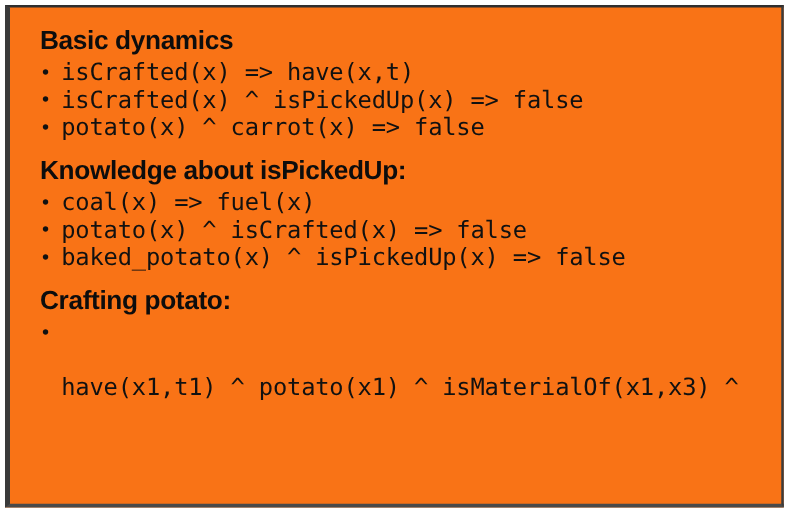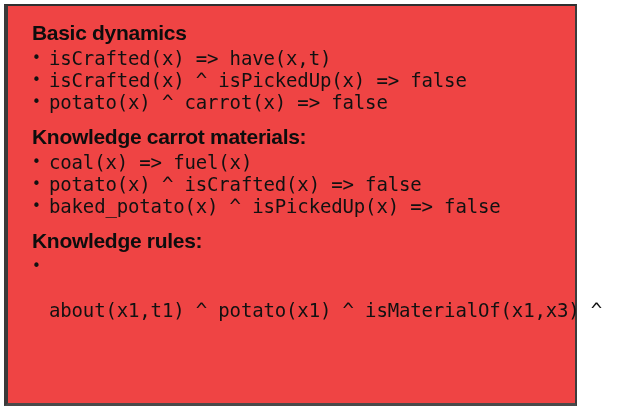--- a/index.html
+++ b/index.html
@@ -12,23 +12,23 @@
     width: 632px;
     height: 412px;
     overflow: hidden;
     font-family: "Liberation Sans", sans-serif;
   }
 
   .slide {
     position: absolute;
     left: 4px;
     top: 4px;
-    width: 573px;
+    width: 623px;
     height: 402px;
-    background: #ef4444;
+    background: #f97316;
     box-sizing: border-box;
     border-top: 2px solid #2f2f2f;
     border-right: 2px solid #3c3c3c;
     border-bottom: 3px solid #4a4a4a;
     border-left: 4px solid #3a3a3a;
   }
 
   .content {
     position: absolute;
     left: 24px;
@@ -111,44 +111,44 @@
           <span class="bullet-text">isCrafted(x) ^ isPickedUp(x) =&gt; false</span>
         </li>
         <li class="bullet-row">
           <span class="bullet-mark">•</span>
           <span class="bullet-text">potato(x) ^ carrot(x) =&gt; false</span>
         </li>
       </ul>
     </div>
 
     <div class="section sec-knowledge">
-      <div class="heading">Knowledge carrot materials:</div>
+      <div class="heading">Knowledge about isPickedUp:</div>
       <ul class="bullets">
         <li class="bullet-row">
           <span class="bullet-mark">•</span>
           <span class="bullet-text">coal(x) =&gt; fuel(x)</span>
         </li>
         <li class="bullet-row">
           <span class="bullet-mark">•</span>
           <span class="bullet-text">potato(x) ^ isCrafted(x) =&gt; false</span>
         </li>
         <li class="bullet-row">
           <span class="bullet-mark">•</span>
           <span class="bullet-text">baked_potato(x) ^ isPickedUp(x) =&gt; false</span>
         </li>
       </ul>
     </div>
 
     <div class="section sec-crafting">
-      <div class="heading">Knowledge rules:</div>
+      <div class="heading">Crafting potato:</div>
       <ul class="bullets">
         <li class="bullet-row">
           <span class="bullet-mark">•</span>
           <span class="bullet-text">
-            <span class="cont">about(x1,t1) ^ potato(x1) ^ isMaterialOf(x1,x3) ^</span>
+            <span class="cont">have(x1,t1) ^ potato(x1) ^ isMaterialOf(x1,x3) ^</span>
             
             
           </span>
         </li>
       </ul>
     </div>
 
   </div>
 </div>
 

